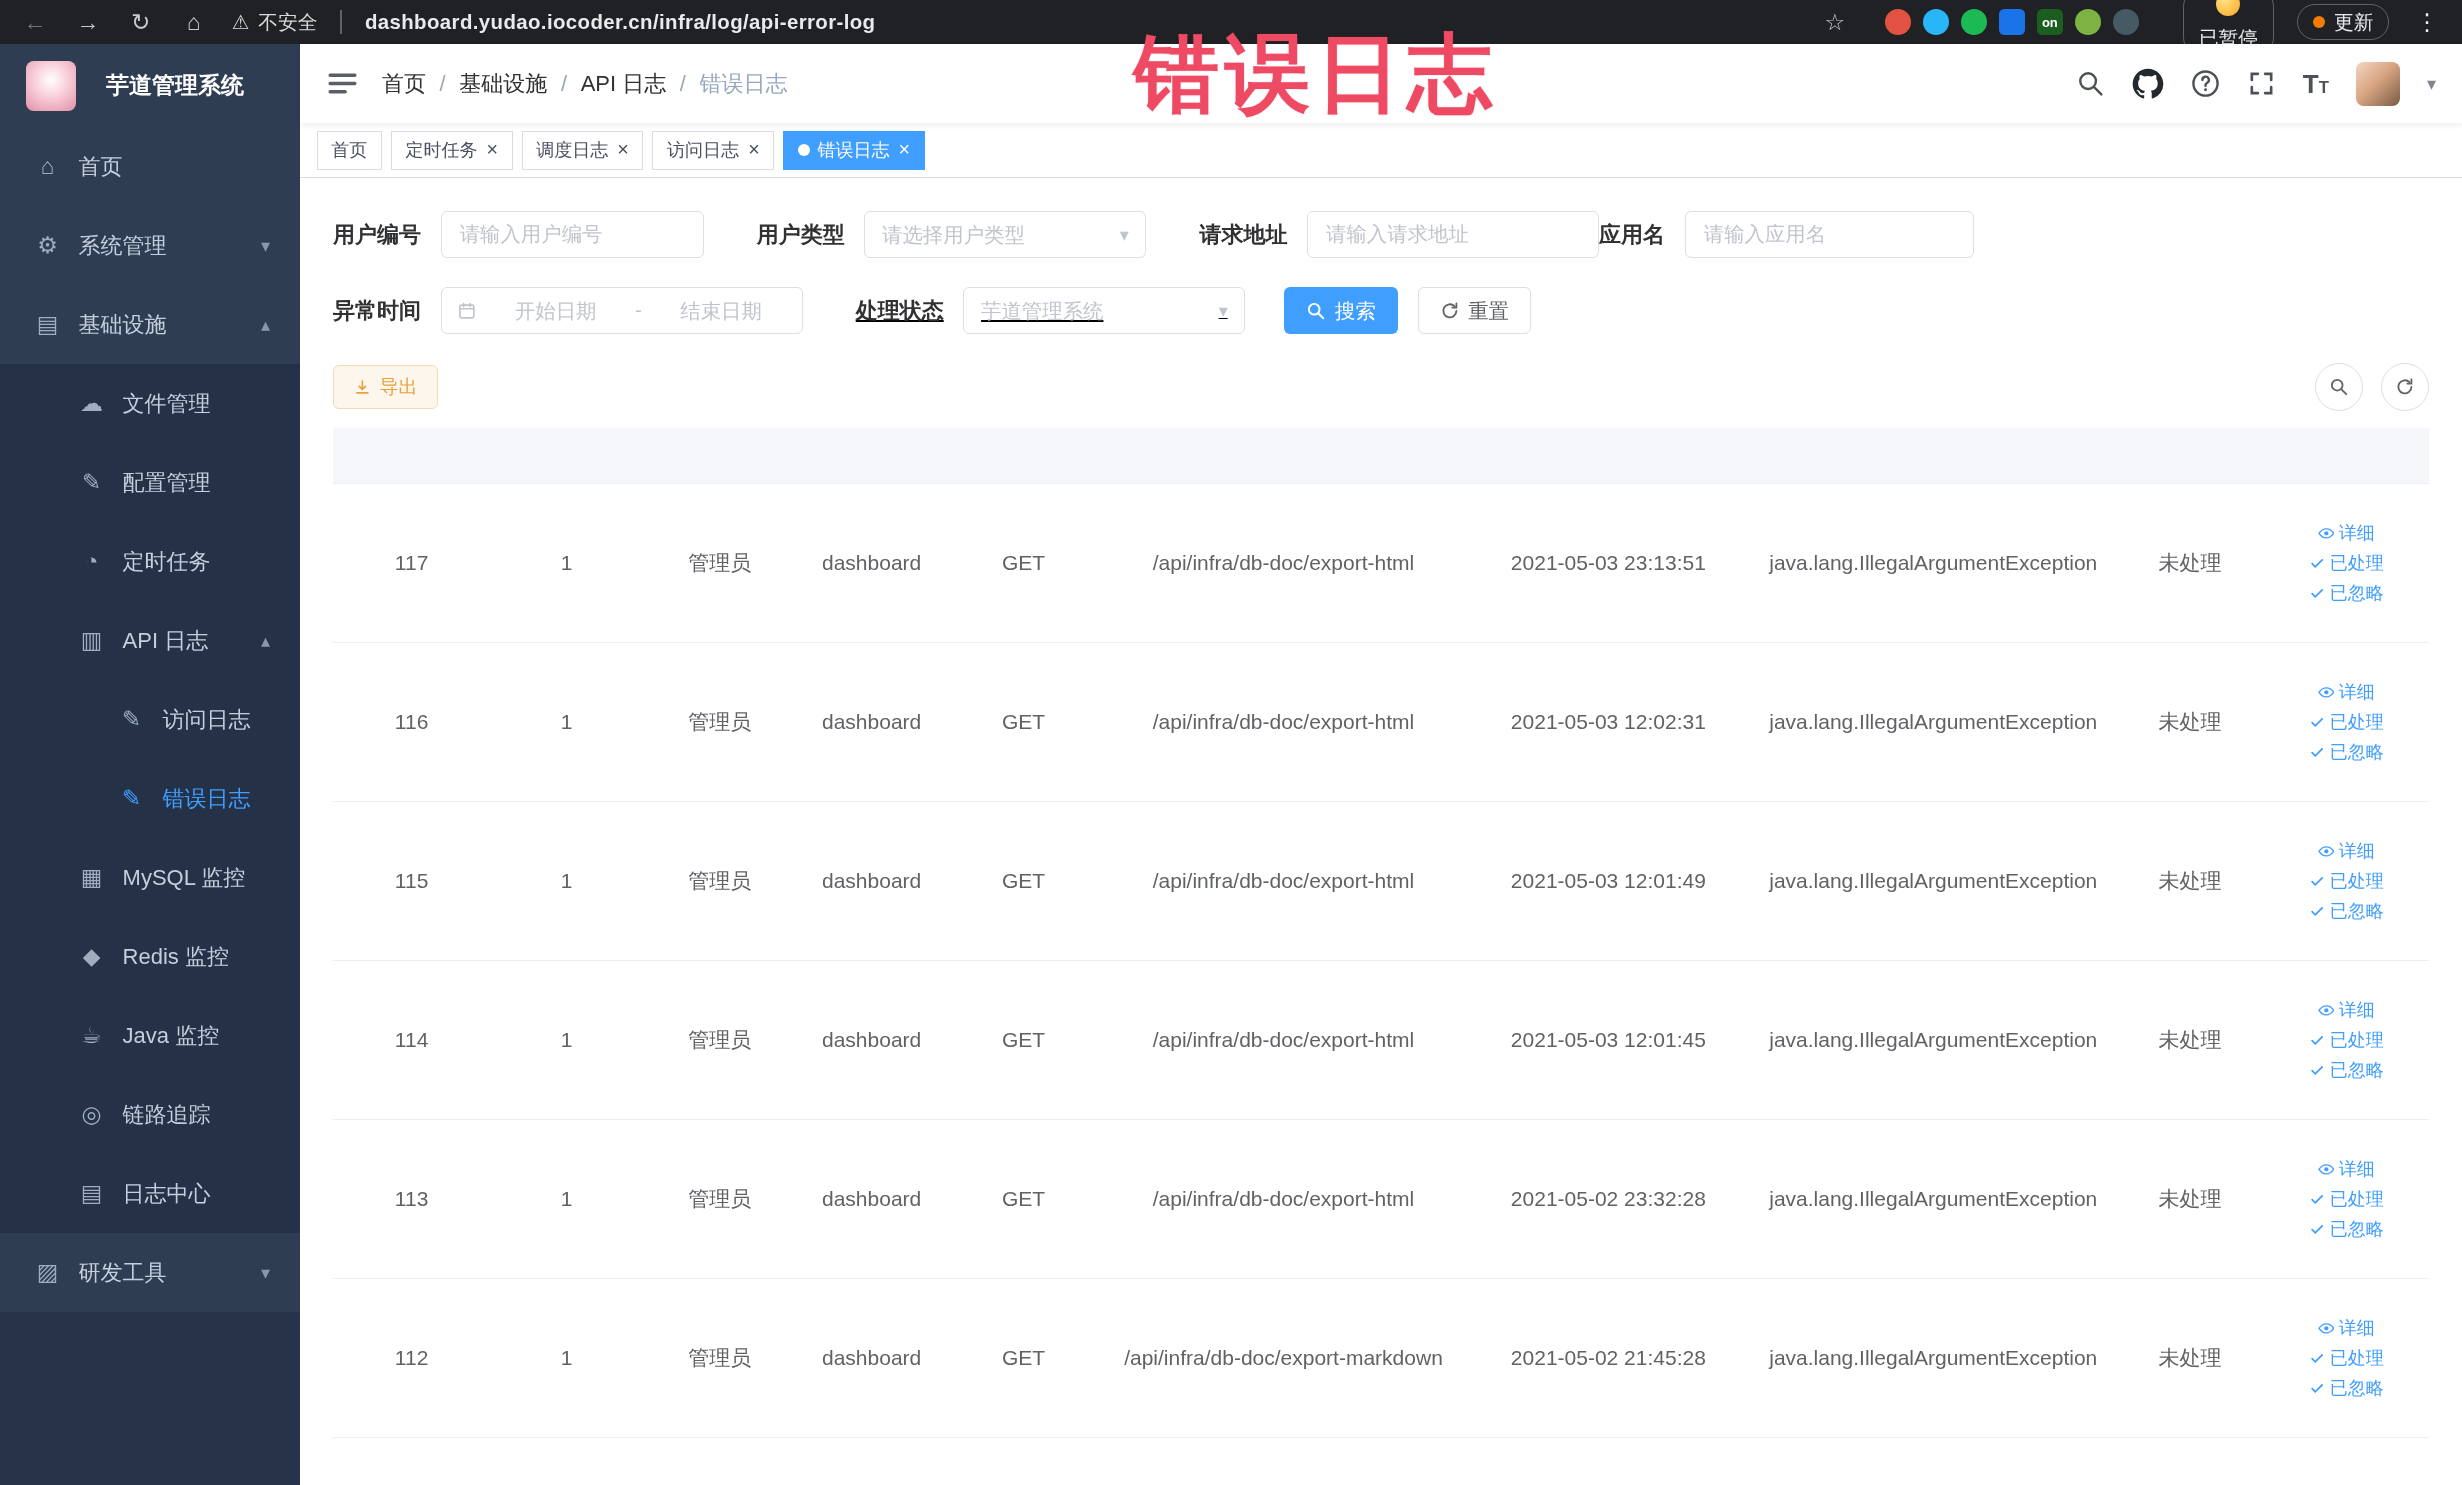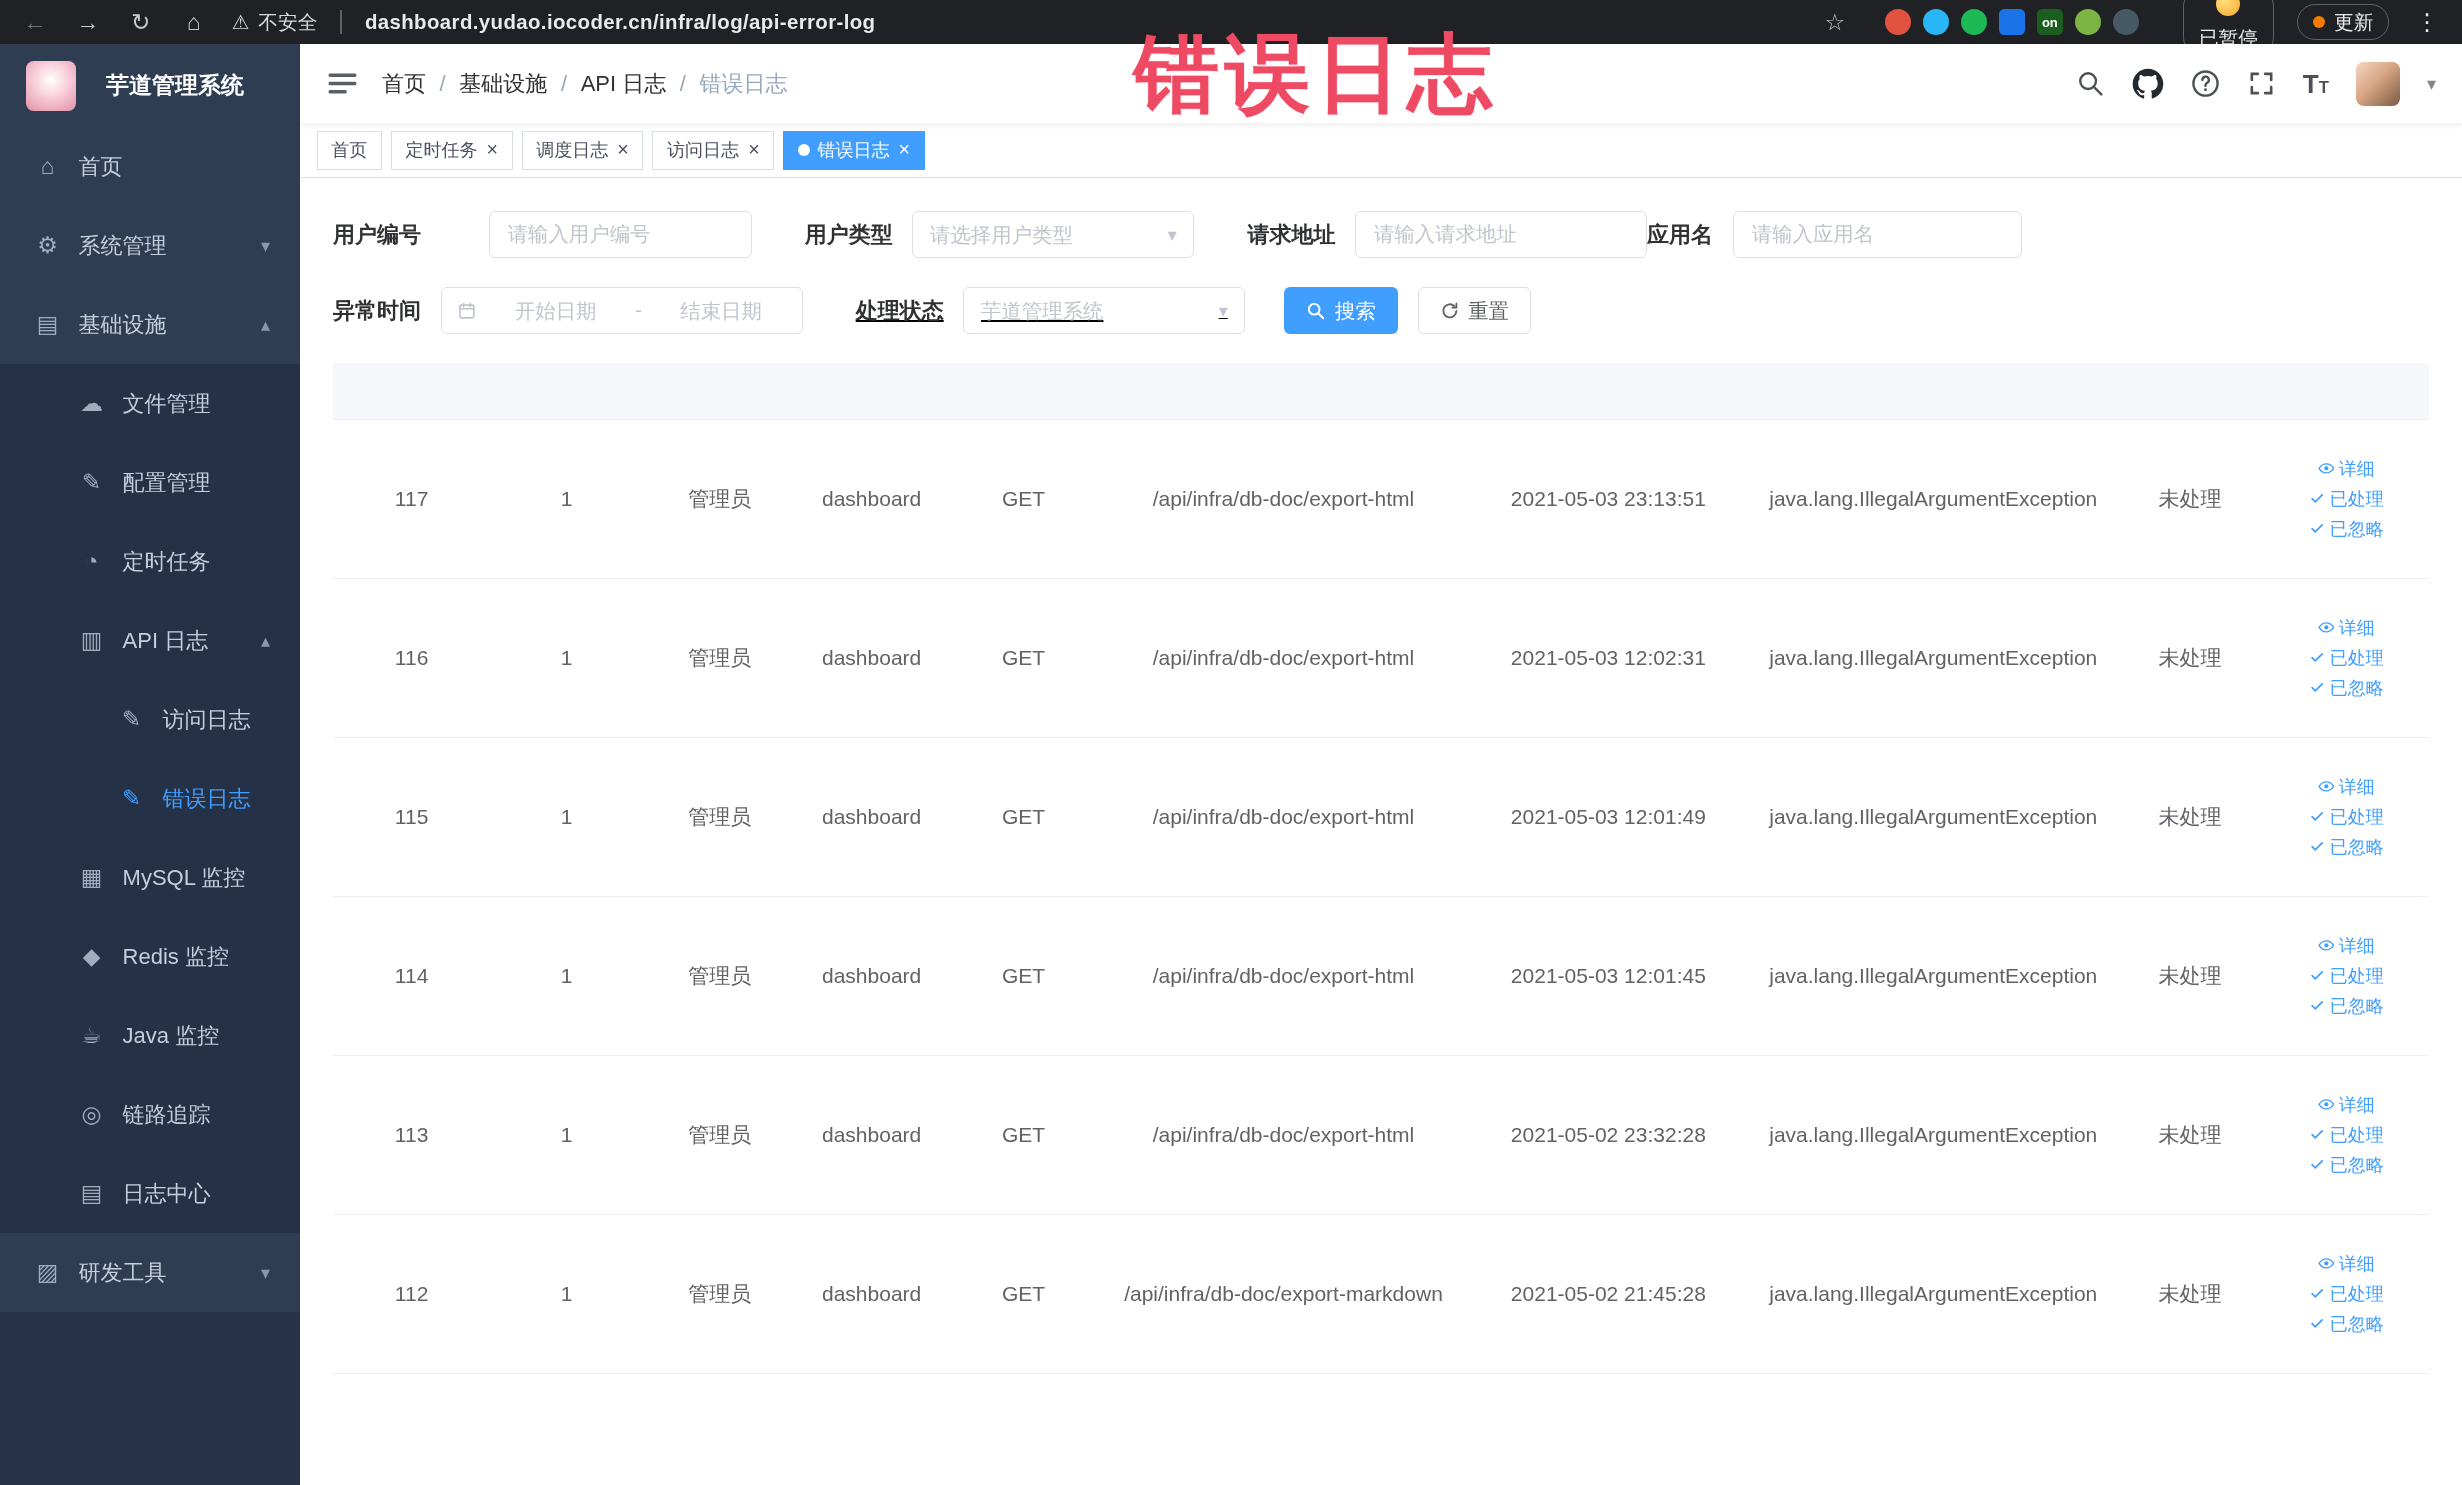--- a/index.html
+++ b/index.html
@@ -80,21 +80,21 @@
 
   
   .content { flex:1; padding:19.7px 33px 0; overflow:hidden; }
   .filter-row { display:flex; align-items:center; margin-bottom:29px; }
   .fgroup { display:flex; align-items:center; margin-right:53px; }
   .flabel { font-size:22px; font-weight:700; color:#303133; margin-right:19.7px; white-space:nowrap; }
   .finput { height:47px; border:1.5px solid #dcdfe6; border-radius:6px; padding:0 18px;
     font-size:20.4px; color:#606266; outline:none;
     font-family:"Liberation Sans","DejaVu Sans",sans-serif; }
   .finput::placeholder { color:#c0c4cc; }
-  .w-input { width:263px;margin-left:48px; } .w-app { width:289px; } .w-url { width:292px; }
+  .w-input { width:263px; } .w-app { width:289px; } .w-url { width:292px; }
   .fselect { width:282px; height:47px; border:1.5px solid #dcdfe6; border-radius:6px;
     display:flex; align-items:center; justify-content:space-between; padding:0 16.7px;
     color:#c0c4cc; font-size:20.4px; cursor:pointer; background:#fff; }
   .fselect .caret { color:#c0c4cc; }
   .frange { width:362px; height:47px; border:1.5px solid #dcdfe6; border-radius:6px;
     display:flex; align-items:center; gap:13.6px; padding:0 15px; color:#c0c4cc; font-size:20.4px;
     background:#fff; cursor:pointer; }
   .frange .i-sm { color:#c0c4cc; }
   .range-sep { flex:none; }
   .range-part { flex:1; text-align:center; }
@@ -395,20 +395,42 @@
         </button>
         <button class="btn btn-plain">
           <svg class="i-sm" viewBox="0 0 24 24" fill="none" stroke="currentColor" stroke-width="2.2" stroke-linecap="round">
             <path d="M20 12a8 8 0 1 1-2.34-5.66"></path>
               <path d="M20 3v5h-5"></path>
           </svg>
           <span>重置</span>
         </button>
       </div>
 
+      <div class="toolbar">
+        <button class="btn btn-warning">
+          <svg class="i-xs" viewBox="0 0 24 24" fill="none" stroke="currentColor" stroke-width="2.4" stroke-linecap="round">
+            <path d="M12 3v11M7.5 10.5L12 15l4.5-4.5"></path>
+              <path d="M4 20h16"></path>
+          </svg>
+          <span>导出</span>
+        </button>
+        <span class="spacer"></span>
+        <span class="circle-btn">
+          <svg class="i-sm" viewBox="0 0 24 24" fill="none" stroke="currentColor" stroke-width="2.2" stroke-linecap="round">
+            <circle cx="10" cy="10" r="6.5"></circle>
+              <path d="M15.2 15.2L21 21"></path>
+          </svg>
+        </span>
+        <span class="circle-btn">
+          <svg class="i-sm" viewBox="0 0 24 24" fill="none" stroke="currentColor" stroke-width="2.2" stroke-linecap="round">
+            <path d="M20 12a8 8 0 1 1-2.34-5.66"></path>
+              <path d="M20 3v5h-5"></path>
+          </svg>
+        </span>
+      </div>
 
       <table class="grid">
         <colgroup>
           <col style="width:7.5%">
             <col style="width:7.3%">
             <col style="width:7.3%">
             <col style="width:7.2%">
           <col style="width:7.3%">
             <col style="width:17.5%">
             <col style="width:13.5%">

